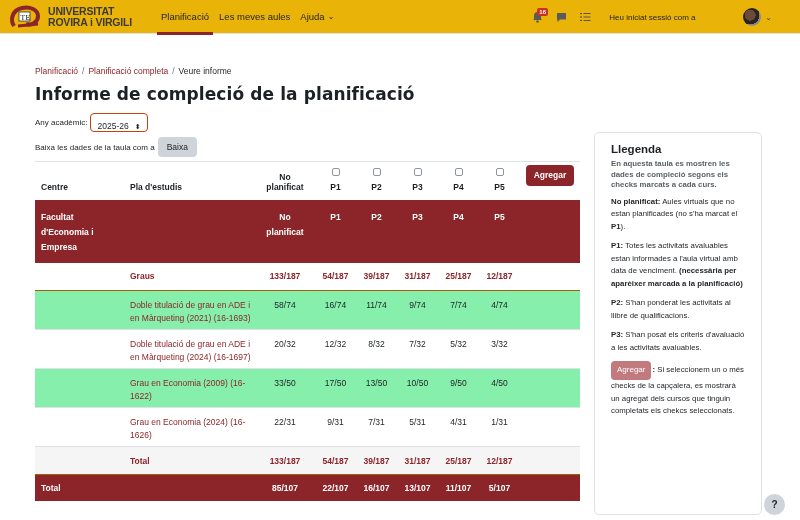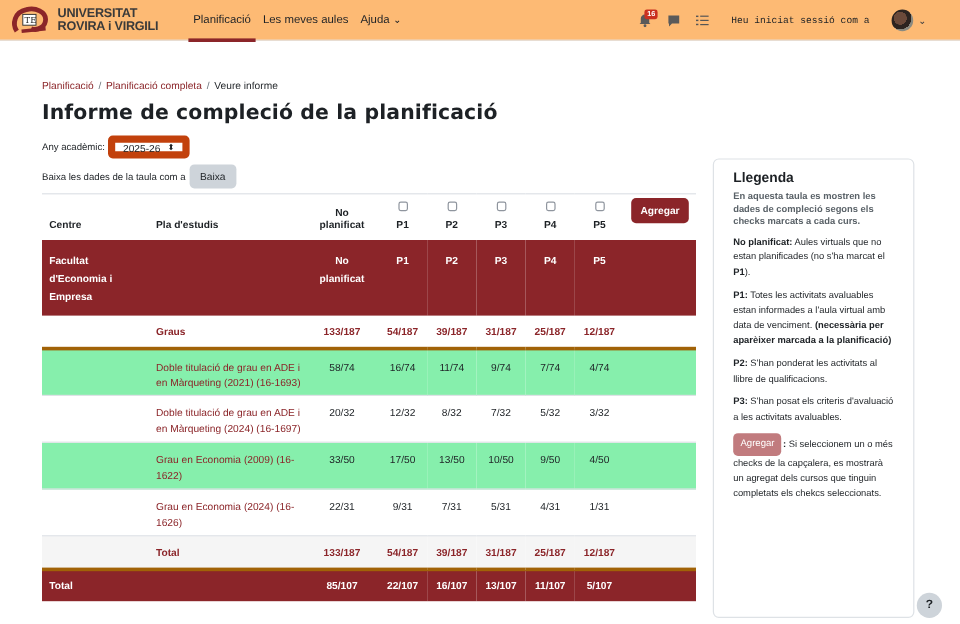--- a/index.html
+++ b/index.html
@@ -1,54 +1,54 @@
 <!DOCTYPE html>
 <html><head>
 <meta charset="utf-8">
 <style>
   * { box-sizing: border-box; margin: 0; padding: 0; }
   body { width: 800px; height: 520px; overflow: hidden; background: #fff; font-family: "Liberation Sans", sans-serif; color: #1d2125; font-size: 9px; position: relative; }
-  .navbar { height: 34px; border-bottom: 1px solid #e3e3e3; display: flex; align-items: center; position: relative; background: #fdba74; }
+  .navbar { height: 34px; border-bottom: 1px solid #e3e3e3; display: flex; align-items: center; position: relative; background: #eab308; }
   .logo { display: flex; align-items: center; margin-left: 8px; width: 140px; }
   .logo-mark { width: 34px; height: 26px; position: relative; }
   .logo-text { margin-left: 6px; line-height: 11px; font-size: 10.5px; font-weight: bold; color: #3a3a3a; letter-spacing: -0.2px; }
   .nav-links { display: flex; height: 34px; margin-left: 8px; }
   .nav-link { display: flex; align-items: center; padding: 0 5px; font-size: 9.5px; color: #1d2125; height: 34px; position: relative; }
   .nav-link.active::after { content: ""; position: absolute; left: 1px; right: 1px; bottom: -1px; height: 3px; background: #8b2529; }
   .nav-right { position: absolute; right: 0; top: 0; height: 34px; display: flex; align-items: center; }
   .icon-btn { width: 20px; height: 20px; display: flex; align-items: center; justify-content: center; position: relative; margin-right: 4px; }
   .badge { position: absolute; top: 1px; left: 10px; background: #ca3120; color: #fff; font-size: 6px; font-weight: bold; padding: 0 2px; border-radius: 2px; line-height: 8px; }
-  .login-text { font-size: 8px; color: #1d2125; margin-left: 10px; width: 134px; font-family: Liberation Mono, monospace; }
+  .login-text { font-size: 8px; color: #1d2125; margin-left: 10px; width: 134px; }
   .avatar { width: 18px; height: 18px; border-radius: 50%; background: radial-gradient(circle at 40% 40%, #6b4a3a 0 35%, #2c2420 36% 60%, #8a8a80 61%); margin-right: 4px; }
   .caret { font-size: 8px; color: #444; margin-right: 28px; }
 
   .main { position: absolute; left: 35px; top: 34px; width: 545px; }
   .breadcrumb { margin-top: 32px; font-size: 8.5px; display: flex; gap: 4px; }
   .breadcrumb a { color: #8b2529; text-decoration: none; }
   .breadcrumb .sep { color: #6a737b; }
   .breadcrumb .cur { color: #1d2125; }
   h1 { font-size: 17px; font-weight: bold; margin-top: 8px; letter-spacing: 0.1px; font-family: "DejaVu Sans", sans-serif; }
   .row-year { display: flex; align-items: center; margin-top: 9px; font-size: 8px; }
-  .select { border: 6px solid #c2410c; border-radius: 4px; padding: 0 6px; height: 19px; display: flex; align-items: flex-start; font-size: 8.5px; margin-left: 3px; background: #fff; color: #1d2125; }
+  .select { border: 1px solid #c2410c; border-radius: 4px; padding: 0 6px; height: 19px; display: flex; align-items: flex-end; font-size: 8.5px; margin-left: 3px; background: #fff; color: #1d2125; }
   .select .arr { margin-left: 6px; font-size: 7px; }
   .row-dl { display: flex; align-items: center; margin-top: 5px; font-size: 8px; }
   .btn-gray { background: #ced4da; border-radius: 4px; height: 20px; padding: 0 9px; display: flex; align-items: center; font-size: 8.5px; margin-left: 3px; color: #1d2125; }
 
   table { border-collapse: collapse; width: 545px; margin-top: 4px; border-top: 1px solid #dee2e6; }
   th, td { font-size: 8.5px; vertical-align: top; }
   thead th { font-weight: bold; height: 38px; vertical-align: bottom; padding-bottom: 8px; }
   .c-centre { width: 95px; text-align: left; padding-left: 6px; }
   .c-pla { width: 125px; text-align: left; padding-left: 0; }
   .c-np { width: 60px; text-align: center; margin-top: 20px; }
   .c-p { width: 41px; text-align: center; }
   .c-act { text-align: center; }
   .cb { width: 8px; height: 8px; border: 1px solid #8f959e; border-radius: 2px; display: inline-block; margin-bottom: 4px; background: #fff; }
   .btn-red { background: #8b2529; color: #fff; border-radius: 4px; padding: 0 8px; height: 21px; display: inline-flex; align-items: center; font-size: 8.5px; }
   tr.fac td { background: #8b2529; color: #fff; font-weight: bold; padding-top: 10px; padding-bottom: 8px; line-height: 15px; }
-  tr.sum td { font-weight: bold; color: #8b2529; height: 28px; vertical-align: middle; border-bottom: 3px solid #a16207; }
+  tr.sum td { font-weight: bold; color: #8b2529; height: 28px; vertical-align: middle; border-bottom: 1px solid #a16207; }
   tr.sum td.c-centre { color: #1d2125; }
   tr.deg td { height: 39px; padding-top: 8px; line-height: 13px; border-bottom: 1px solid #dee2e6; color: #1d2125; }
   tr.deg.alt td { background: #86efac; }
   tr.deg td.c-pla { color: #8b2529; }
   tr.tot-sub td { background: #f5f5f5; }
   tr.grand td { background: #8b2529; color: #fff; font-weight: bold; height: 26px; vertical-align: middle; }
 
   .legend { position: absolute; left: 594px; top: 132px; width: 168px; height: 383px; border: 1px solid #dee2e6; border-radius: 5px; padding: 10px 16px; background: #fff; }
   .legend h2 { font-size: 11.5px; font-weight: bold; margin-bottom: 4px; }
   .legend .intro { font-size: 7.8px; font-weight: bold; color: #5a6268; line-height: 10.5px; margin-bottom: 5px; }

